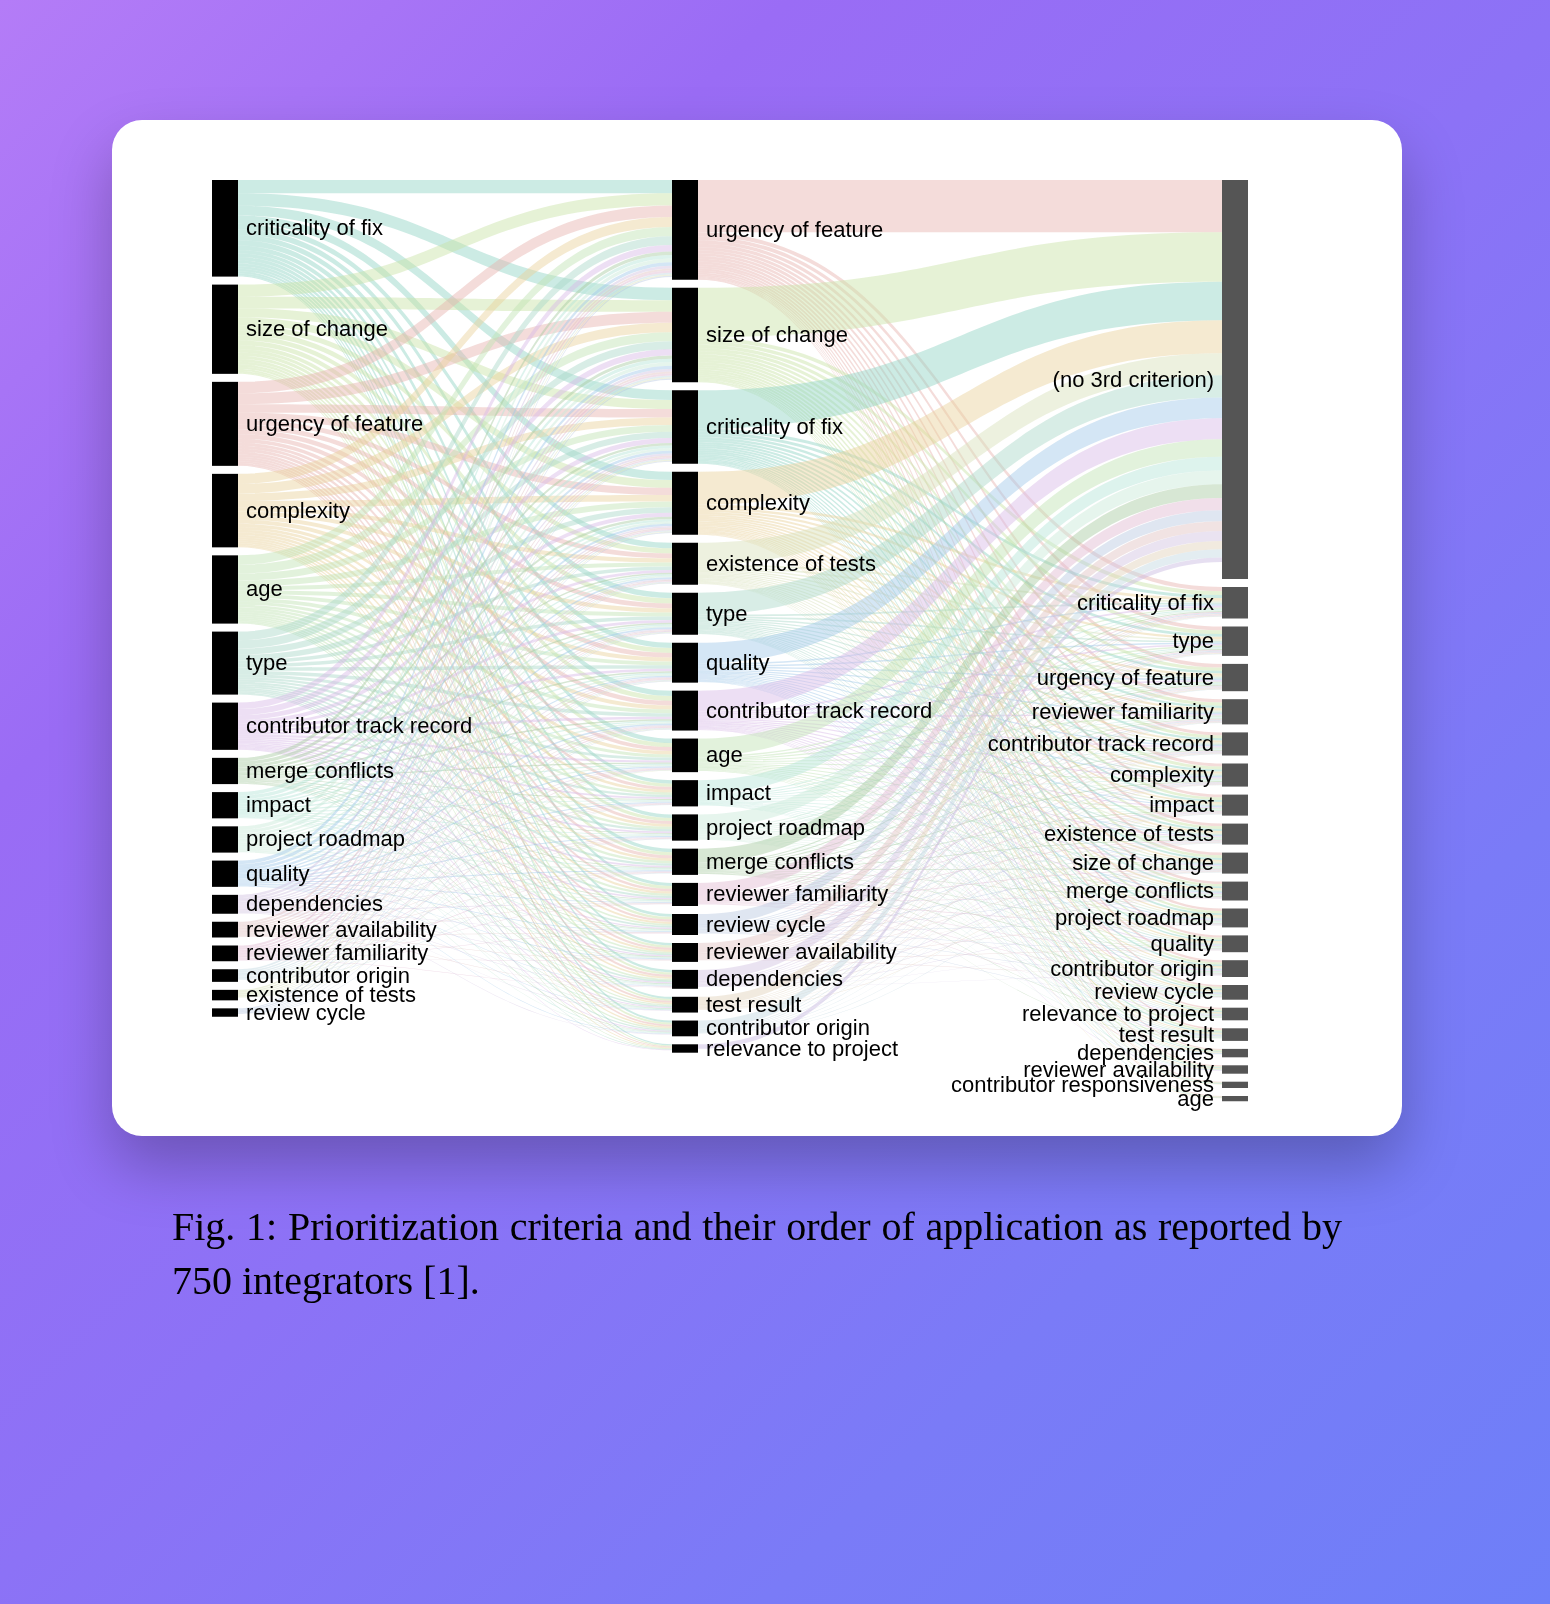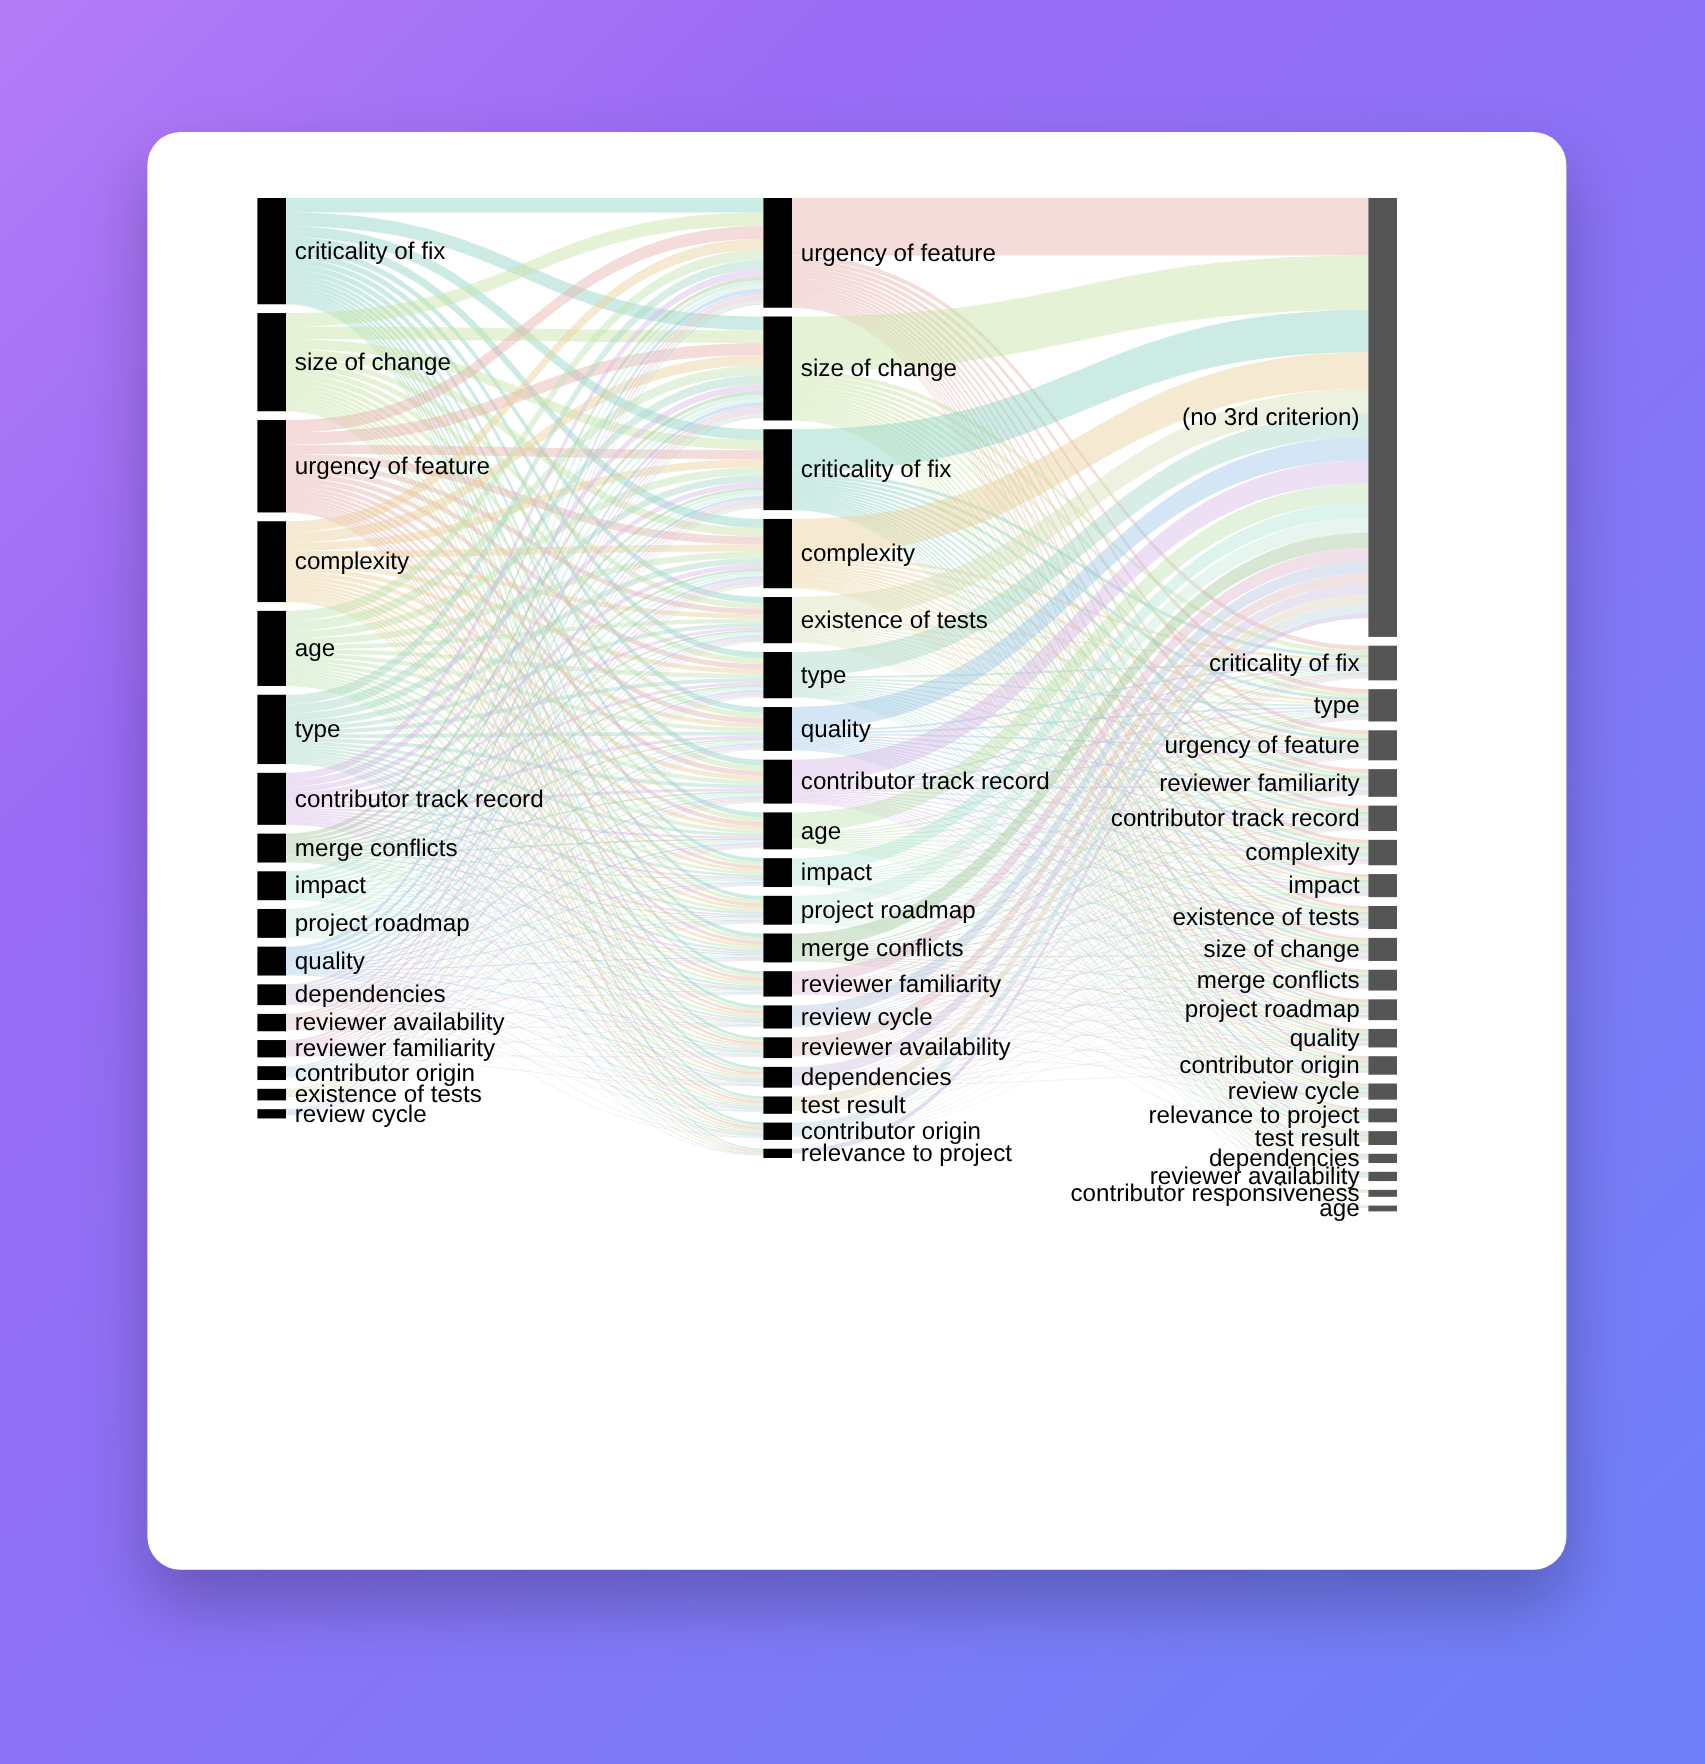--- a/index.html
+++ b/index.html
@@ -5,22 +5,22 @@
   html,body{margin:0;padding:0;}
   body{
     width:1550px;height:1604px;
     background:linear-gradient(135deg,#b47cf7 0%,#9a6cf5 25%,#8c72f6 50%,#7a7bf7 75%,#6e7ff8 100%);
     font-family:Arial,Helvetica,sans-serif;
     position:relative;
     overflow:hidden;
   }
   .card{
     position:absolute;
-    left:134px; top:120px;
-    width:1290px; height:1307px;
+    left:112px; top:120px;
+    width:1290px; height:1016px;
     background:#fff;
     border-radius:30px;
     box-shadow:0 30px 60px rgba(0,0,0,0.25);
     padding:0;
   }
   .plot{
     position:absolute;
     left:60px; top:60px;
     width:1170px; height:1000px;
   }
@@ -747,13 +747,14 @@
         <rect x="1050" y="868.9" width="26" height="8.4" class="nodebar last"></rect>
         <text class="lbl lblR" x="1042" y="880.0999999999999">dependencies</text>
         <rect x="1050" y="885.3" width="26" height="8.4" class="nodebar last"></rect>
         <text class="lbl lblR" x="1042" y="896.5">reviewer availability</text>
         <rect x="1050" y="901.6999999999999" width="26" height="6.300000000000001" class="nodebar last"></rect>
         <text class="lbl lblR" x="1042" y="911.8499999999999">contributor responsiveness</text>
         <rect x="1050" y="915.9999999999999" width="26" height="5.25" class="nodebar last"></rect>
         <text class="lbl lblR" x="1042" y="925.6249999999999">age</text>
       </g>
     </svg>
+  <div class="caption">Fig. 1: Prioritization criteria and their order of application as reported by 750 integrators [1].</div>
 </div>
 
 </body></html>

